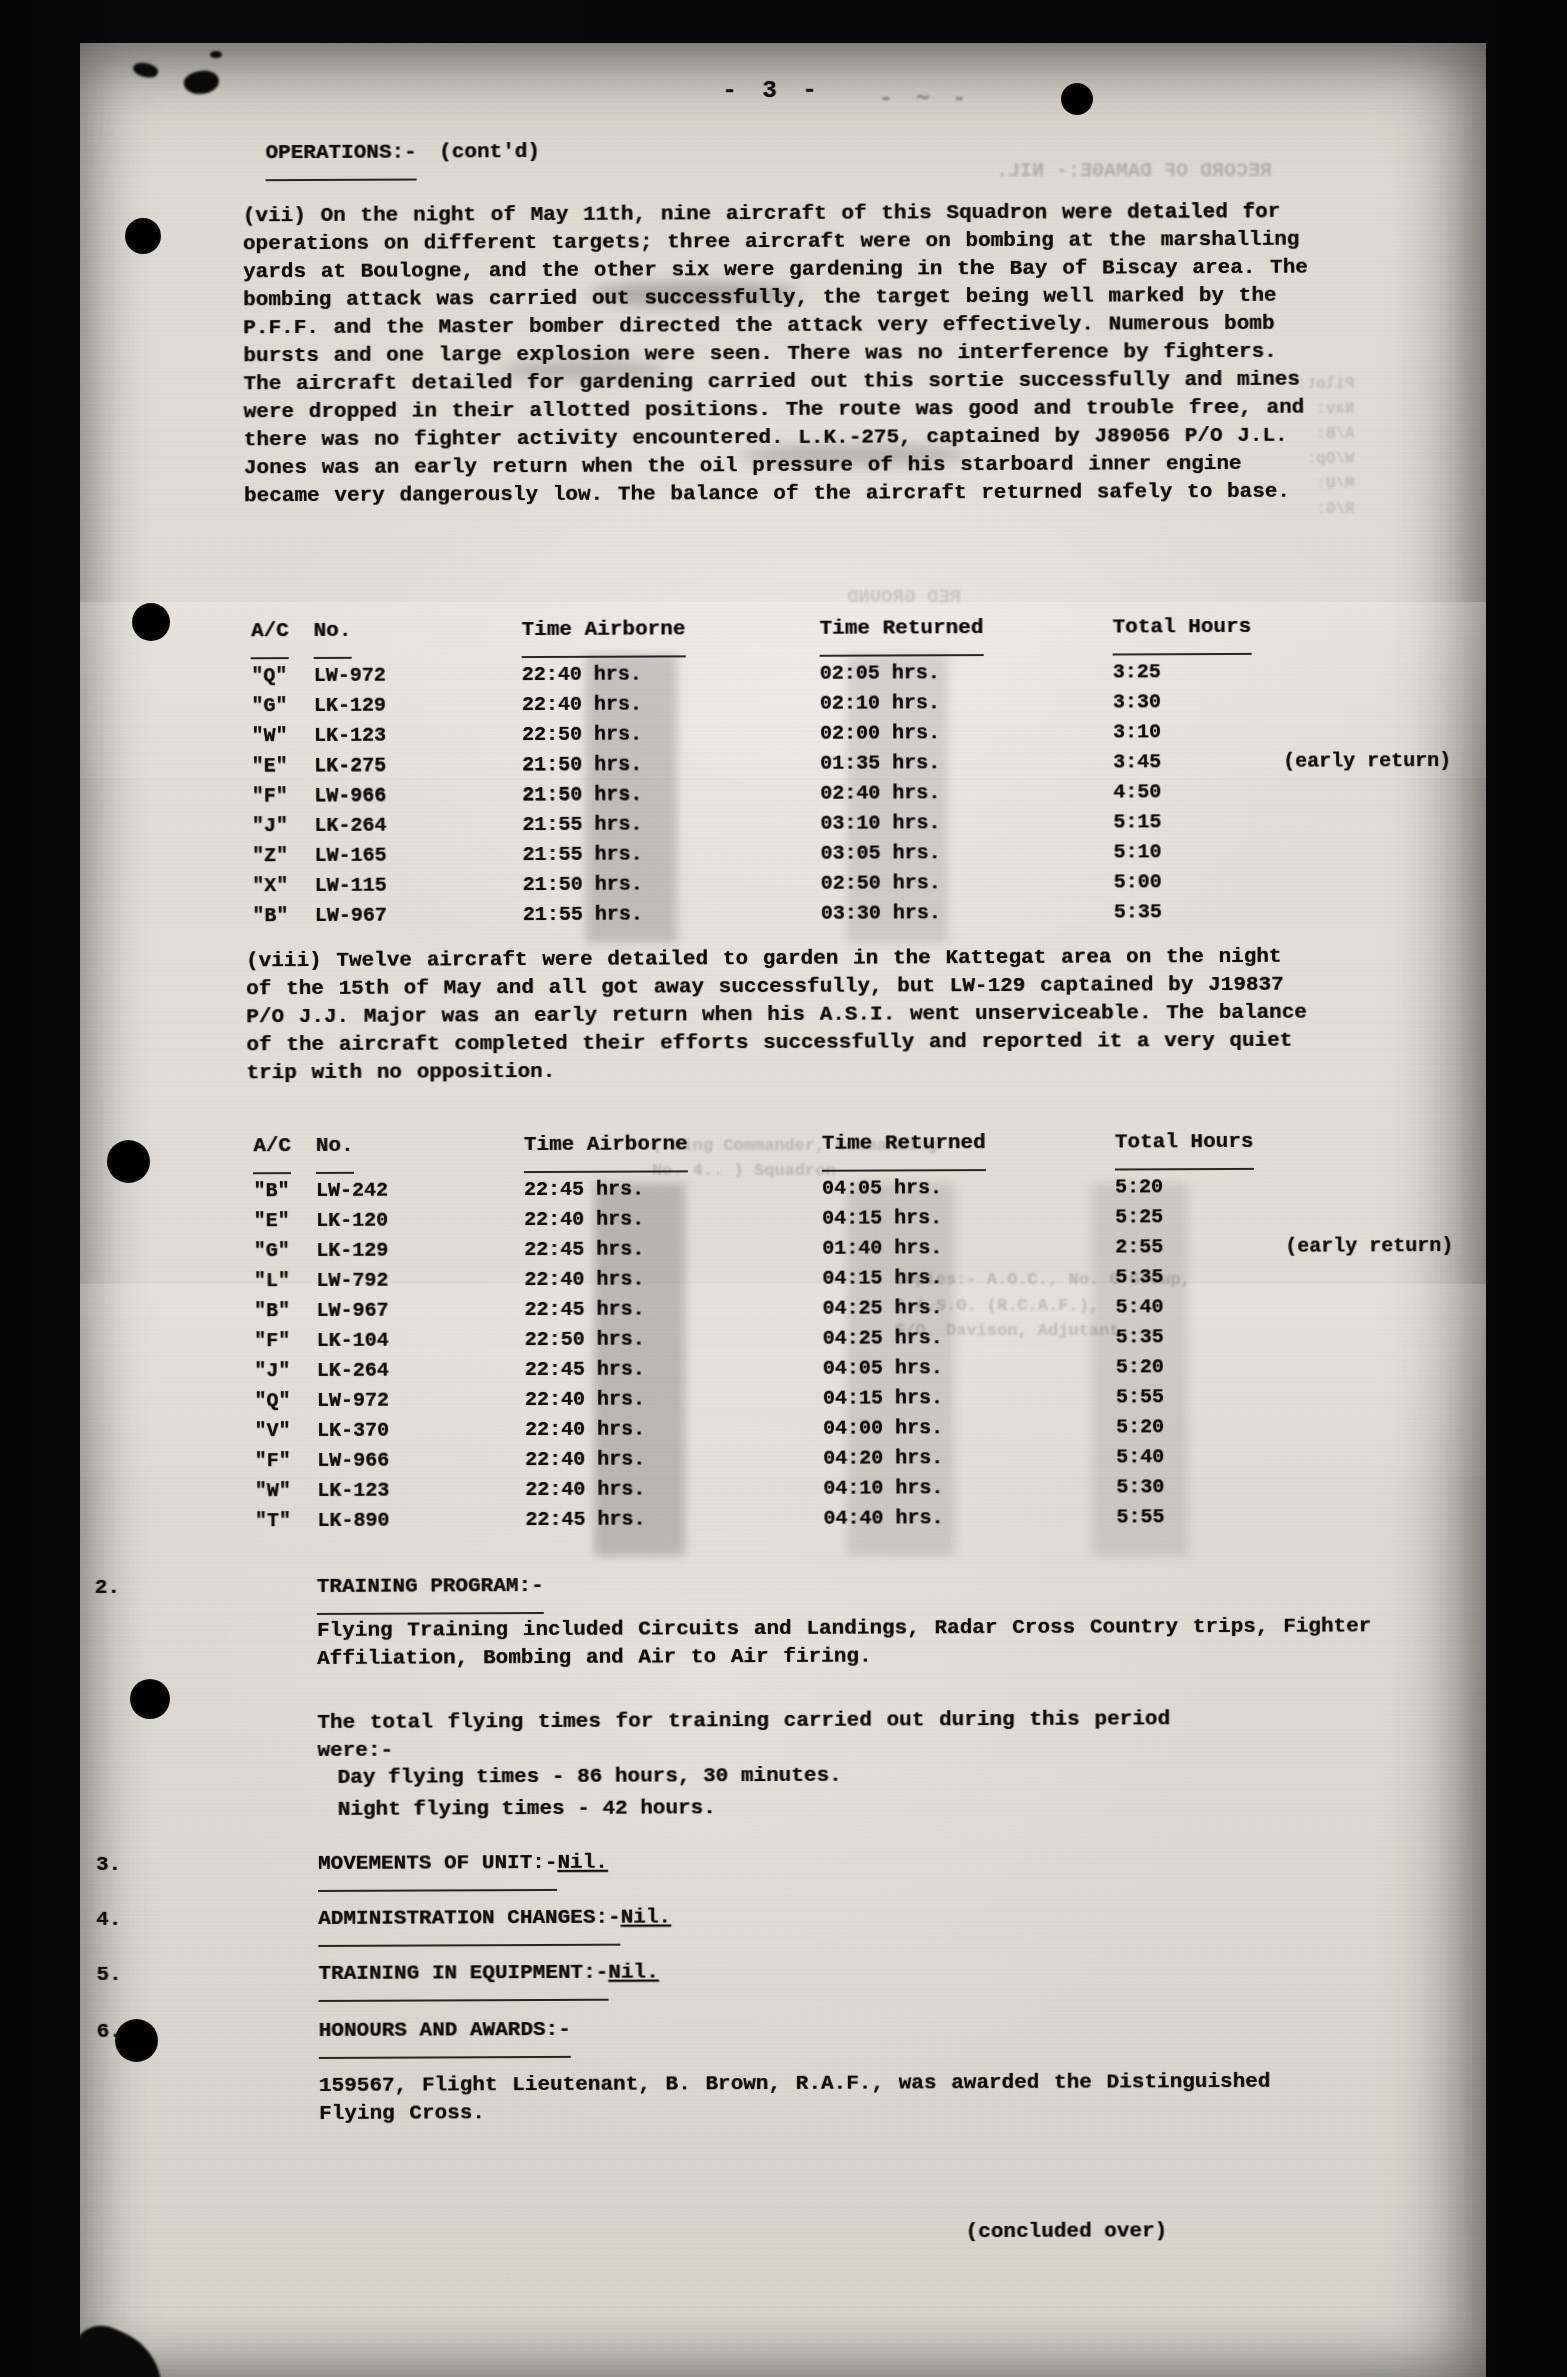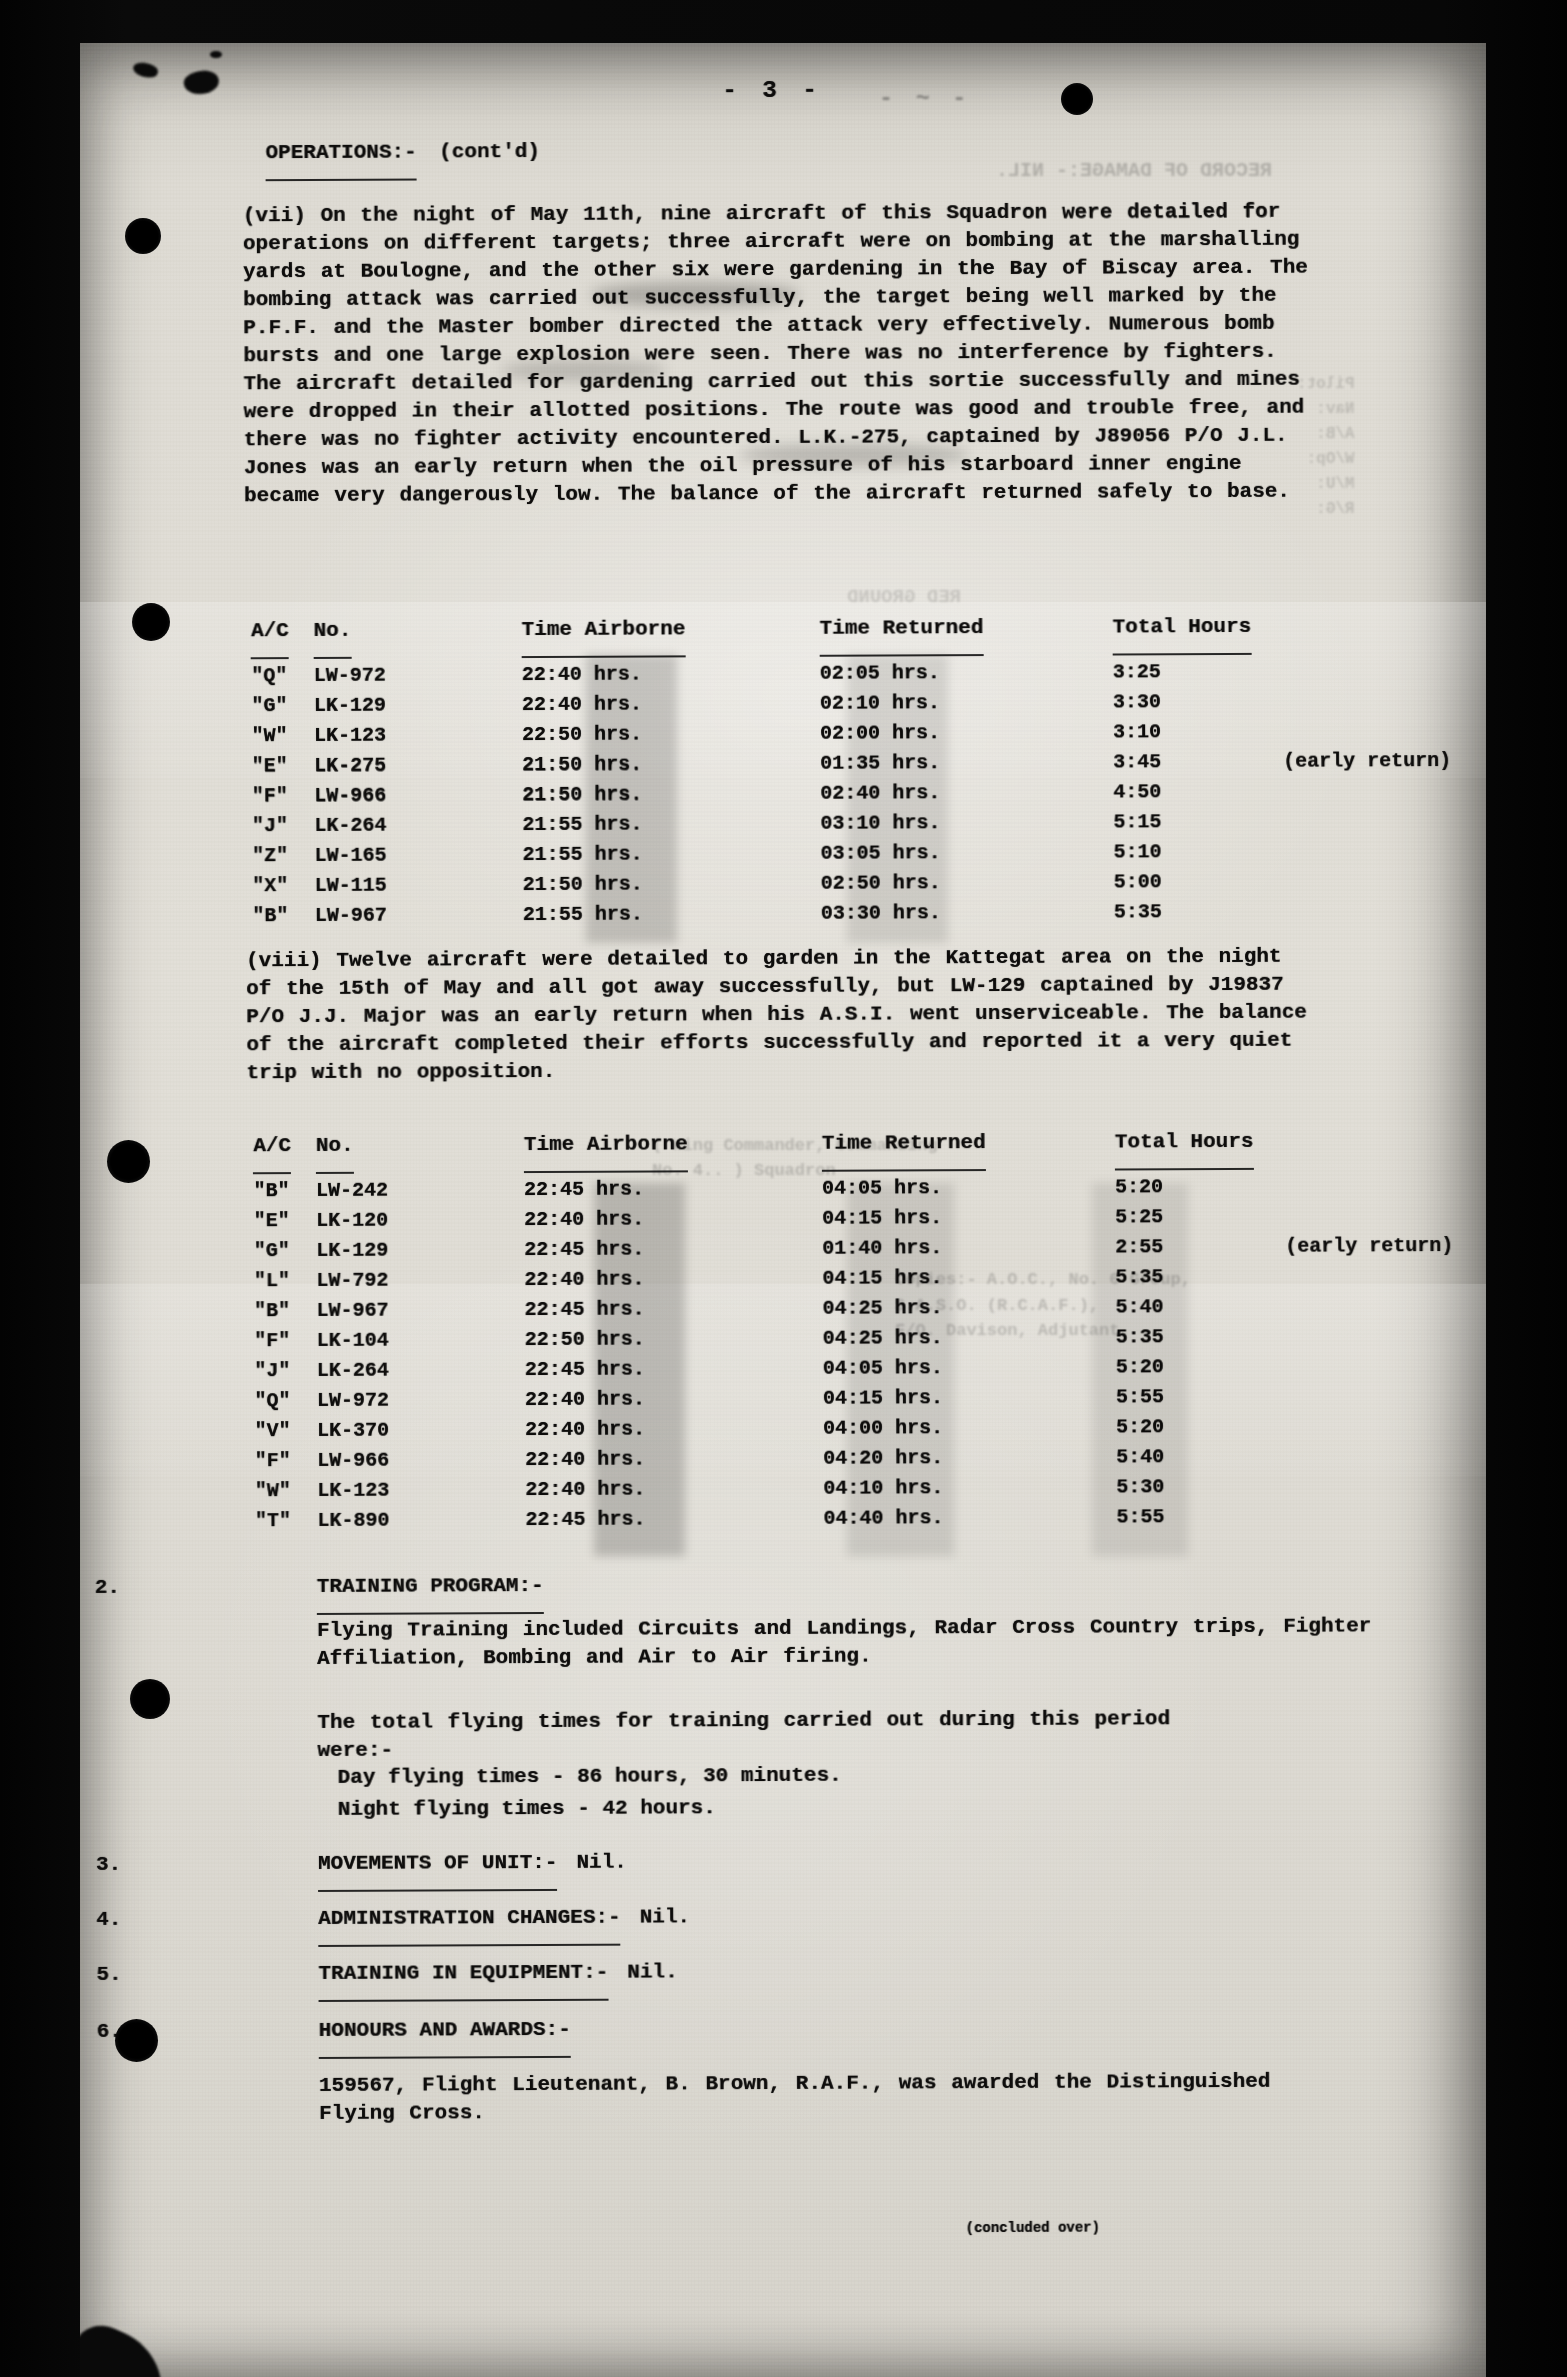--- a/index.html
+++ b/index.html
@@ -26,31 +26,31 @@
   .pvii{left:162px;top:160px;width:1071px;}
   .pviii{left:162px;top:905px;width:1071px;}
   .table{position:absolute;left:162px;width:1249px;}
   .t1{top:573px;} .t2{top:1088px;}
   .trow{display:grid;grid-template-columns:69px 208px 298px 293px 170px 1fr;height:30px;align-items:center;font-size:20px;}
   .thead{margin-bottom:15px;font-size:21px;}
   .trow .c1{padding-left:6.4px;}
   .c6{white-space:nowrap;}
   .secrow,.sec{font-size:21px;}
   .secnum{display:inline-block;width:222px;}
-  .secval{margin-left:19px;}
+  .secval{text-decoration:underline;}
   .sec2{left:8px;top:1533px;}
   .tp1{left:230px;top:1575px;width:1063px;}
   .tp2{left:230px;top:1667px;width:873px;}
   .tday{left:250px;top:1724px;font-size:21px;}
   .tnight{left:250px;top:1756px;font-size:21px;}
   .seclist{left:8px;top:1810px;}
   .seclist .secrow{height:55px;}
   .sec6{left:8px;top:1977px;}
   .hpara{left:230px;top:2030px;width:1001px;}
-  .footer{left:876px;top:2181px;font-size:14px;}
+  .footer{left:876px;top:2181px;font-size:21px;}
   
   .hole{position:absolute;border-radius:50%;background:radial-gradient(circle,#000 58%,#0c0c0c 72%,rgba(0,0,0,.55) 84%,rgba(0,0,0,0) 100%);}
   .h1{left:45px;top:175px;width:36px;height:36px;}
   .h2{left:52px;top:560px;width:38px;height:38px;}
   .h3{left:27px;top:1097px;width:43px;height:43px;}
   .h4{left:50px;top:1636px;width:40px;height:40px;}
   .h5{left:35px;top:1976px;width:43px;height:43px;}
   .h6{left:981px;top:40px;width:32px;height:32px;}
   .blob{position:absolute;background:#0a0a0a;filter:blur(1.1px);}
   .b1{left:53px;top:20px;width:24.5px;height:14px;border-radius:60% 40% 55% 45%;transform:rotate(18deg);}

